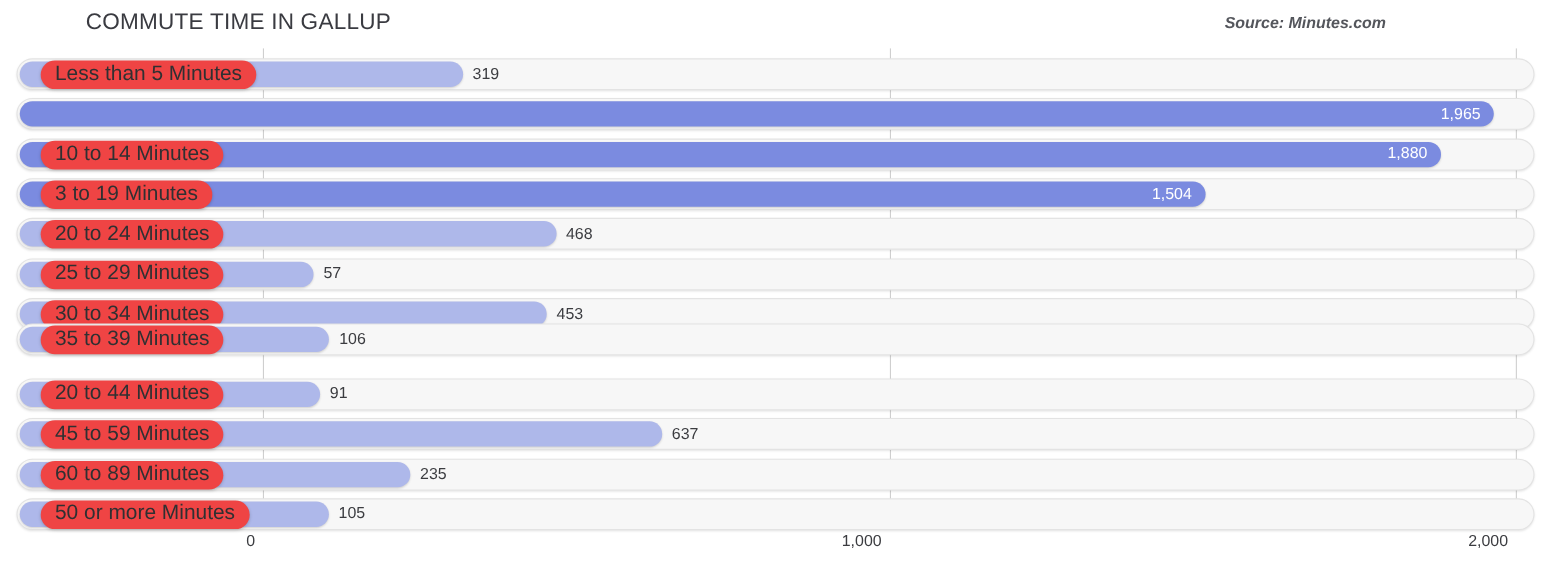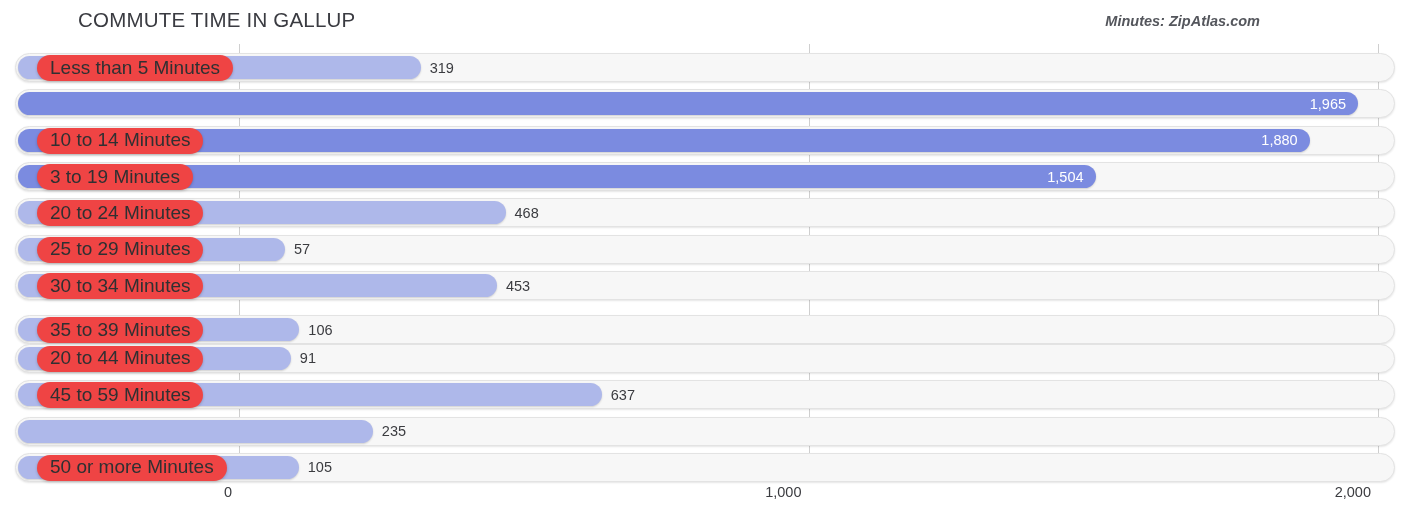--- a/index.html
+++ b/index.html
@@ -135,21 +135,21 @@
     color: #3b3c40;
     transform: translateX(-100%);
     white-space: nowrap;
   }
 </style>
 </head>
 <body>
 
 <div id="header">
   <div id="chart-title">COMMUTE TIME IN GALLUP</div>
-  <div id="source-note">Minutes: ZipAtlas.com</div>
+  <div id="source-note">Source: Minutes.com</div>
 </div>
 
 <div id="plot">
   <div id="gridlines">
       <div class="gridline" style="left: 239px; background: rgb(207, 207, 207);"></div>
       <div class="gridline" style="left: 808.5px; background: rgb(207, 207, 207);"></div>
       <div class="gridline" style="left: 1378px; background: rgb(207, 207, 207);"></div>
     </div>
   <div id="rows">
       <div class="row" style="top: 9px;">
@@ -186,41 +186,42 @@
         <div class="bar" style="width: 267px; background: rgb(174, 184, 234);"></div>
         <div class="cat-pill">25 to 29 Minutes</div>
         <div class="val outside" style="left: 279px;">57</div>
       </div>
       <div class="row" style="top: 227.1px;">
         <div class="track" style="background: rgb(247, 247, 247); border-color: rgb(227, 227, 227);"></div>
         <div class="bar" style="width: 478.983px; background: rgb(174, 184, 234);"></div>
         <div class="cat-pill">30 to 34 Minutes</div>
         <div class="val outside" style="left: 490.983px;">453</div>
       </div>
-      <div class="row" style="top: 271px;">
+      <div class="row" style="top: 250px;">
         <div class="track" style="background: rgb(247, 247, 247); border-color: rgb(227, 227, 227);"></div>
         <div class="bar" style="width: 281.367px; background: rgb(174, 184, 234);"></div>
         <div class="cat-pill">35 to 39 Minutes</div>
         <div class="val outside" style="left: 293.367px;">106</div>
       </div>
       <div class="row" style="top: 299.8px;">
         <div class="track" style="background: rgb(247, 247, 247); border-color: rgb(227, 227, 227);"></div>
         <div class="bar" style="width: 272.825px; background: rgb(174, 184, 234);"></div>
         <div class="cat-pill">20 to 44 Minutes</div>
         <div class="val outside" style="left: 284.825px;">91</div>
       </div>
       <div class="row" style="top: 336.15px;">
         <div class="track" style="background: rgb(247, 247, 247); border-color: rgb(227, 227, 227);"></div>
         <div class="bar" style="width: 583.771px; background: rgb(174, 184, 234);"></div>
         <div class="cat-pill">45 to 59 Minutes</div>
         <div class="val outside" style="left: 595.771px;">637</div>
       </div>
       <div class="row" style="top: 372.5px;">
         <div class="track" style="background: rgb(247, 247, 247); border-color: rgb(227, 227, 227);"></div>
         <div class="bar" style="width: 354.832px; background: rgb(174, 184, 234);"></div>
+        <div class="cat-pill">60 to 89 Minutes</div>
         <div class="val outside" style="left: 366.832px;">235</div>
       </div>
       <div class="row" style="top: 408.85px;">
         <div class="track" style="background: rgb(247, 247, 247); border-color: rgb(227, 227, 227);"></div>
         <div class="bar" style="width: 280.798px; background: rgb(174, 184, 234);"></div>
         <div class="cat-pill">50 or more Minutes</div>
         <div class="val outside" style="left: 292.798px;">105</div>
       </div>
     </div>
 </div>

